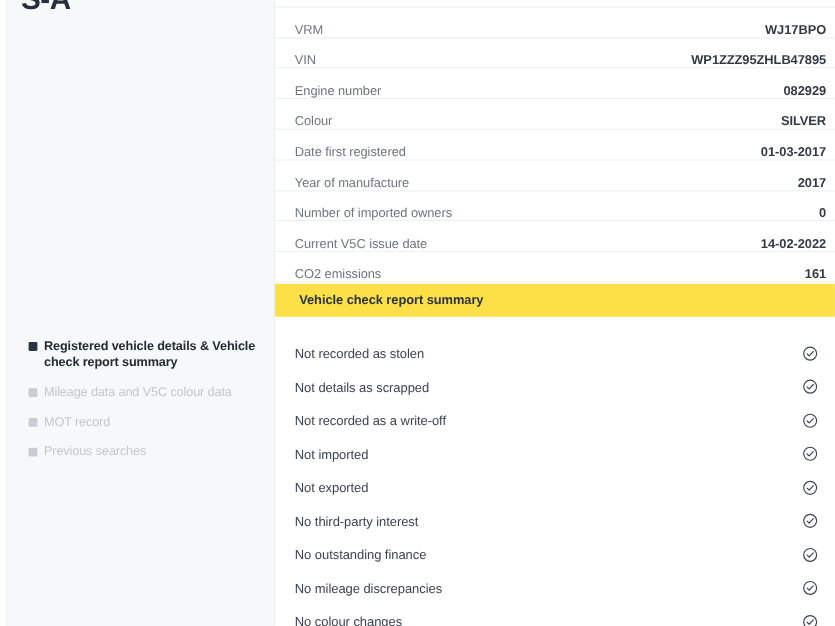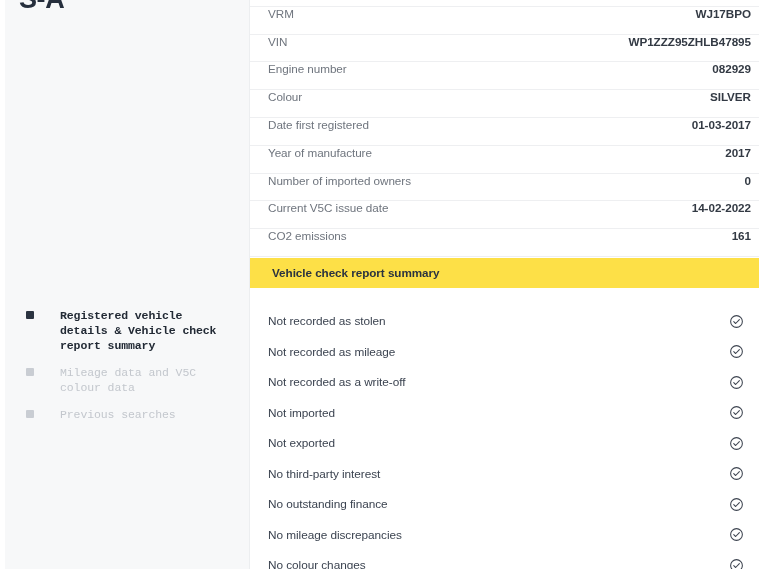--- a/index.html
+++ b/index.html
@@ -54,25 +54,24 @@
   .side-nav {
     position: absolute;
     left: 0;
     top: 308px;
     width: 244px;
   }
 
   .side-item {
     display: flex;
     align-items: flex-start;
-    gap: 26px;
+    gap: 6px;
     padding: 0 14px 0 21px;
     margin-bottom: 12px;
     line-height: 15px;
-    font-family: Liberation Mono, monospace;
   }
 
   .side-bullet {
     width: 8px;
     height: 8px;
     flex: 0 0 8px;
     margin-top: 3px;
     background: #c9cdd3;
     border-radius: 1px;
   }
@@ -103,21 +102,21 @@
 
   .table-wrap {
     position: absolute;
     left: 0;
     top: -21px;
     right: 0;
   }
 
   .spec-row {
     display: flex;
-    align-items: flex-start;
+    align-items: flex-end;
     justify-content: space-between;
     height: 26.8px;
     padding: 0 8px 0 18px;
     border-bottom: 1px solid #eeeff1;
   }
 
   .spec-label {
     font-size: 11.7px;
     color: #6f757e;
     letter-spacing: -0.05px;
@@ -192,20 +191,24 @@
         <div class="side-item active">
           <span class="side-bullet"></span>
           <span class="side-label">Registered vehicle details &amp; Vehicle check report summary</span>
         </div>
         <div class="side-item">
           <span class="side-bullet"></span>
           <span class="side-label">Mileage data and V5C colour data</span>
         </div>
         <div class="side-item">
           <span class="side-bullet"></span>
+          <span class="side-label">MOT record</span>
+        </div>
+        <div class="side-item">
+          <span class="side-bullet"></span>
           <span class="side-label">Previous searches</span>
         </div>
       </div>
   </div>
 
   <div class="content">
     <div class="table-wrap">
         <div class="spec-row ghost">
           <span class="spec-label"></span>
           <span class="spec-value"></span>
@@ -251,21 +254,21 @@
         </div>
         <div class="check-list">
           <div class="check-row">
             <span class="check-label">Not recorded as stolen</span>
             <svg viewBox="0 0 24 24" class="check-icon" fill="none">
               <circle cx="12" cy="12" r="9.4" stroke="#3d4450" stroke-width="1.7"></circle>
               <path d="M7.6 12.3 L10.6 15.2 L16.6 8.9" stroke="#3d4450" stroke-width="1.7" stroke-linecap="round" stroke-linejoin="round"></path>
             </svg>
           </div>
           <div class="check-row">
-            <span class="check-label">Not recorded as mileage</span>
+            <span class="check-label">Not details as scrapped</span>
             <svg viewBox="0 0 24 24" class="check-icon" fill="none">
               <circle cx="12" cy="12" r="9.4" stroke="#3d4450" stroke-width="1.7"></circle>
               <path d="M7.6 12.3 L10.6 15.2 L16.6 8.9" stroke="#3d4450" stroke-width="1.7" stroke-linecap="round" stroke-linejoin="round"></path>
             </svg>
           </div>
           <div class="check-row">
             <span class="check-label">Not recorded as a write-off</span>
             <svg viewBox="0 0 24 24" class="check-icon" fill="none">
               <circle cx="12" cy="12" r="9.4" stroke="#3d4450" stroke-width="1.7"></circle>
               <path d="M7.6 12.3 L10.6 15.2 L16.6 8.9" stroke="#3d4450" stroke-width="1.7" stroke-linecap="round" stroke-linejoin="round"></path>

